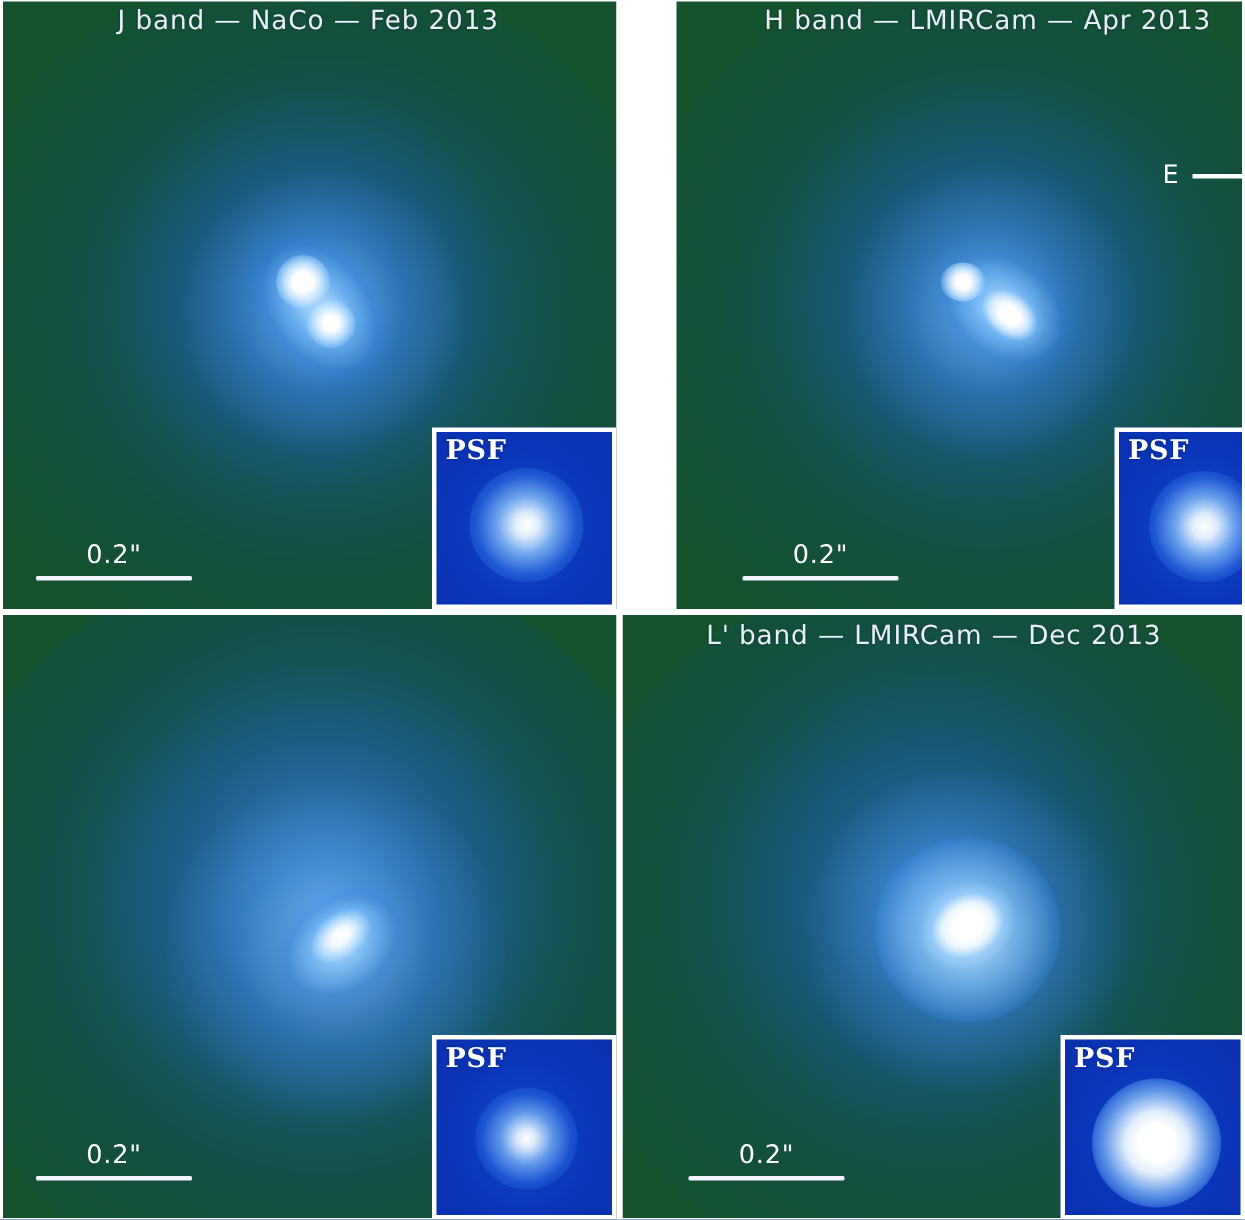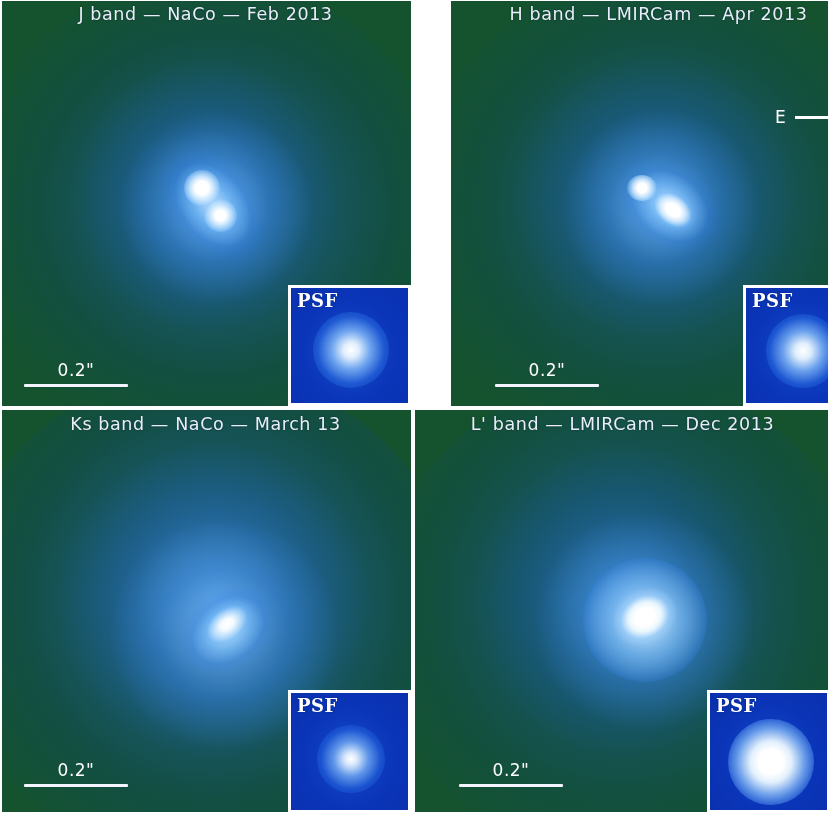--- a/index.html
+++ b/index.html
@@ -179,21 +179,20 @@
          transform:rotate(-38deg);border-radius:50%;
          background:radial-gradient(ellipse 48% 42% at 50% 50%,
            rgba(210,236,255,.82) 0%, rgba(130,196,255,.52) 44%,
            rgba(44,124,240,.18) 74%, rgba(10,51,181,0) 100%);"></div>
     <div class="src" style="left:196px;top:192px;width:62px;height:44px;
          transform:rotate(-38deg);
          background:radial-gradient(ellipse 48% 44% at 50% 50%,
            #ffffff 0%,rgba(250,253,255,.95) 24%,rgba(205,233,255,.7) 50%,
            rgba(110,185,255,.3) 78%,rgba(10,51,181,0) 100%);"></div>
 
-    <div class="title">Ks band  —  NaCo  —  March 13</div>
 
     <div class="scalebar" style="left:24px;top:758px;width:104px;top:352px;">
       <div class="lbl">0.2"</div>
       <div class="bar"></div>
     </div>
 
     <div class="psf" style="left:288px;top:280px;width:123px;height:123px;">
       <div class="pvig" style="background:radial-gradient(ellipse at 50% 55%,
            rgba(32,100,228,.5) 0%, rgba(12,58,192,.3) 55%, rgba(8,38,145,.2) 100%);
            "></div>

